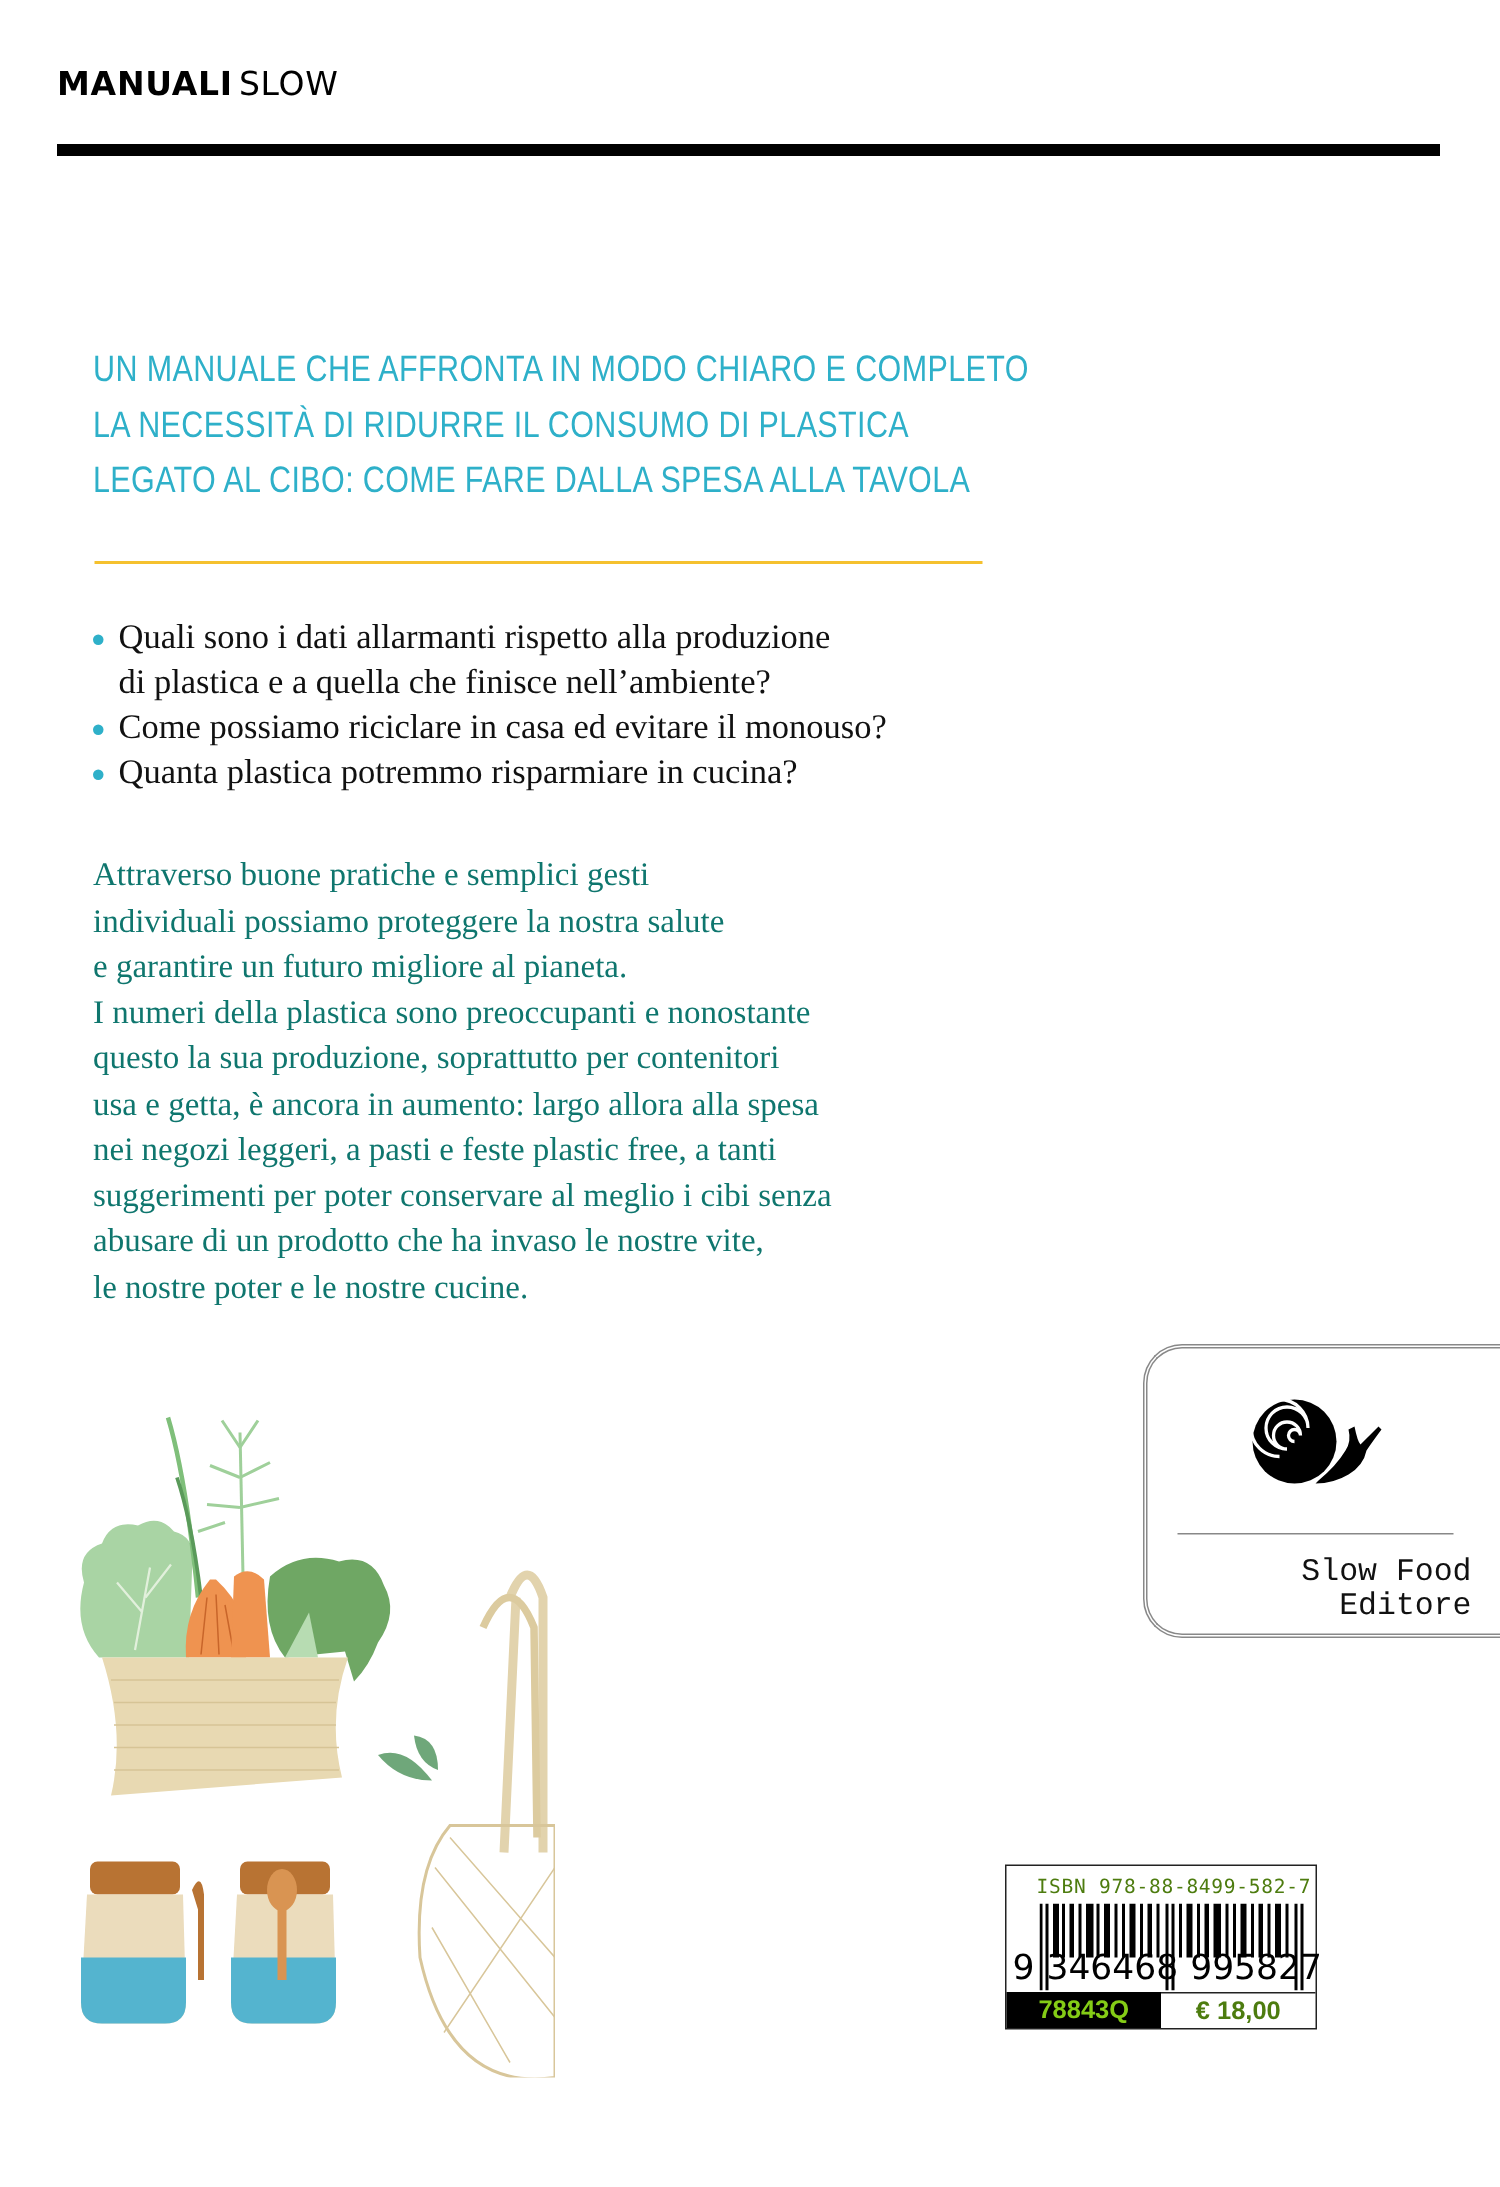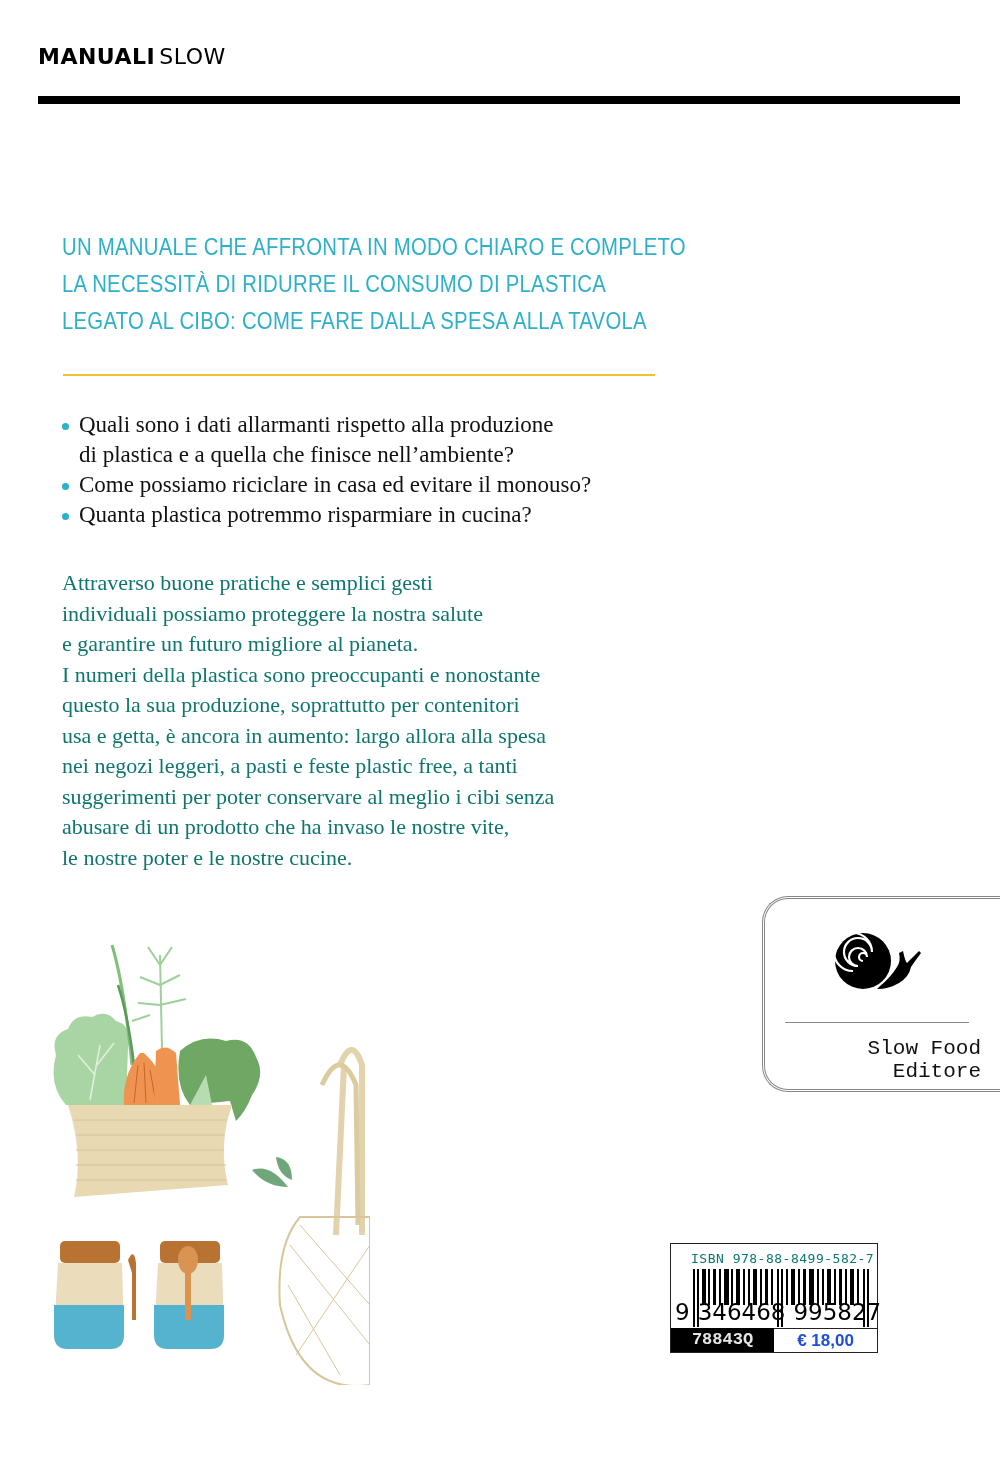--- a/index.html
+++ b/index.html
@@ -48,34 +48,34 @@
     .pub-name {
       position: absolute; left: 16px; top: 138px; width: 200px; font-family: Liberation Mono, monospace;
       font-size: 21px; color: #111; text-align: right;
     }
 
     .barcode-box {
       position: absolute; left: 670px; top: 1243px; width: 208px; height: 110px;
       border: 1.5px solid #222; background: #fff; box-sizing: border-box;
     }
     .isbn-line {
-      position: absolute; left: 20px; top: 7px; font-family: "DejaVu Sans Mono", monospace; font-size: 13px; letter-spacing: 0.5px; color: #0f766e;
+      position: absolute; left: 20px; top: 7px; font-family: "DejaVu Sans Mono", monospace; font-size: 13px; letter-spacing: 0.5px; color: #4d7c0f;
     }
     .bars { position: absolute; left: 22px; top: 25px; width: 180px; height: 58px; }
     .digits {
       position: absolute; left: 4px; top: 55px; font-family: "DejaVu Sans", sans-serif; font-size: 23px;
       letter-spacing: 0px; color: #000; background: transparent; white-space: nowrap;
     }
     .digits .gap { display: inline-block; width: 8px; }
     .code-cell {
-      position: absolute; left: 0; top: 84px; width: 103px; height: 24px; background: #000; color: #e5e5e5;
-      font-family: Liberation Mono, monospace; font-weight: bold; font-size: 17px; line-height: 24px; text-align: center;
+      position: absolute; left: 0; top: 84px; width: 103px; height: 24px; background: #000; color: #84cc16;
+      font-family: Liberation Sans, sans-serif; font-weight: bold; font-size: 17px; line-height: 24px; text-align: center;
     }
     .price-cell {
-      position: absolute; left: 103px; top: 84px; width: 103px; height: 24px; color: #1d4ed8;
+      position: absolute; left: 103px; top: 84px; width: 103px; height: 24px; color: #4d7c0f;
       font-family: "Liberation Sans", sans-serif; font-weight: bold; font-size: 17px; line-height: 24px; text-align: center;
       border-top: 1.5px solid #222; box-sizing: border-box;
     }
     .illustration { position: absolute; left: 40px; top: 925px; width: 330px; height: 460px; }
   </style>
 </head>
 <body>
 
 <div class="series-title">
   <span class="bold">MANUALI</span><span class="light">SLOW</span>

